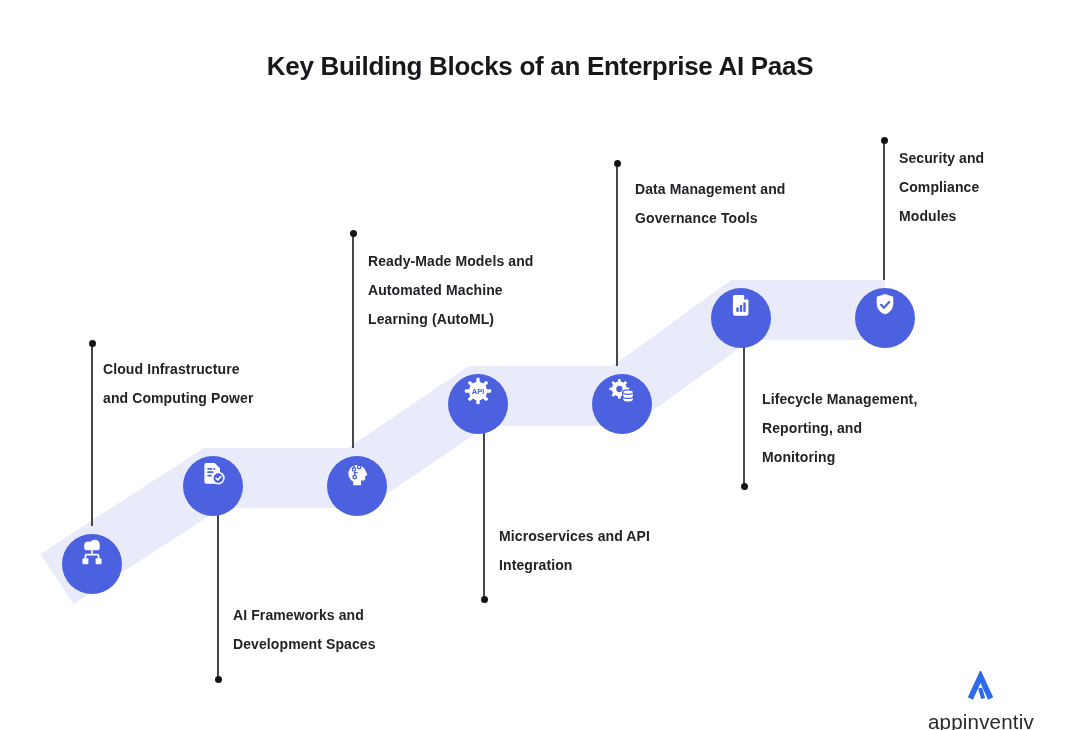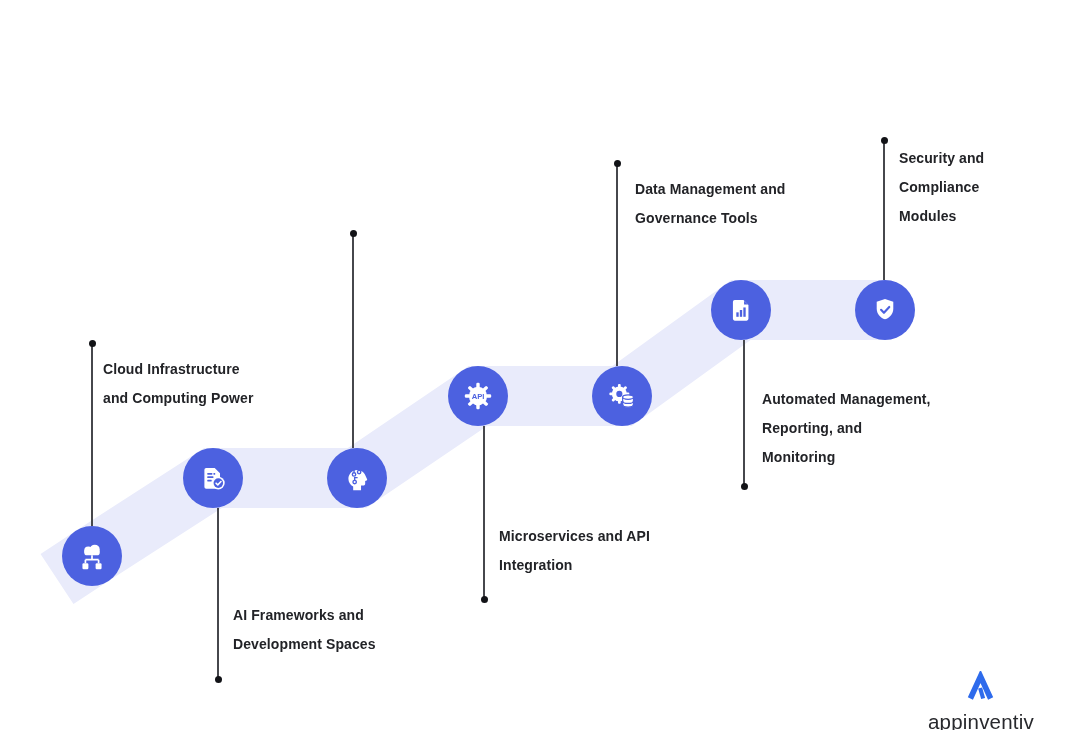--- a/index.html
+++ b/index.html
@@ -14,21 +14,21 @@
   }
   .title{
     position:absolute;top:51px;left:0;width:100%;text-align:center;
     font-size:26px;font-weight:700;letter-spacing:-0.3px;color:var(--title);
   }
   .band{position:absolute;left:0;top:0;}
   .vline{position:absolute;width:2px;background:var(--line);}
   .enddot{position:absolute;width:7px;height:7px;border-radius:50%;background:var(--dot);}
   .badge{
     position:absolute;width:60px;height:60px;border-radius:50%;
-    background:var(--accent);display:flex;align-items:center;justify-content:center;
+    background:var(--accent);display:flex;align-items:flex-start;justify-content:center;margin-top:8px;
   }
   .badge svg{display:block;}
   .label{
     position:absolute;font-size:14px;line-height:29px;font-weight:600;
     color:var(--label);white-space:pre-line;letter-spacing:0.1px;
   }
   .fw{fill:#fff;}
   .fa{fill:var(--accent);}
   .sw{stroke:#fff;}
   .sa{stroke:var(--accent);}
@@ -38,20 +38,21 @@
 </style>
 </head>
 <body>
 
 <div class="canvas">
 
   <svg class="band" width="1080" height="730" viewBox="0 0 1080 730">
     <path d="M57 579 L92 556 L213 478 L357 478 L478 396 L622 396 L741 310 L885 310" fill="none" stroke="var(--band)" stroke-width="60" stroke-miterlimit="8"></path>
   </svg>
 
+  <h1 class="title">Key Building Blocks of an Enterprise AI PaaS</h1>
 
   <div class="vline" style="left:91px;top:343px;height:183px;"></div>
   <div class="enddot" style="left:88.5px;top:339.5px;"></div>
   <div class="badge" style="left:62px;top:526px;">
     <svg width="34" height="34" viewBox="0 0 32 32">
       <g class="fw">
         <circle cx="12.5" cy="10.8" r="3.8"></circle>
           <circle cx="18.6" cy="10" r="4.7"></circle>
         <rect x="8.7" y="9.8" width="14.6" height="5.5" rx="2.7"></rect>
       </g>
@@ -91,20 +92,23 @@
     <svg width="34" height="34" viewBox="0 0 32 32">
       <path class="fw" d="M12.4 27.5v-3.4c-2.7-1.5-4.5-4.3-4.5-7.4 0-4.6 3.7-8.3 8.3-8.3 3.5 0 6.5 2.1 7.7 5.2l1.6 3.6c0.2 0.4 0 0.9-0.5 1.1l-1.3 0.5v2.5c0 1-0.8 1.8-1.8 1.8h-2.1v4.4z"></path>
       <g fill="none" class="sa" stroke-width="1.3">
         <circle cx="13.2" cy="12.6" r="1.6"></circle>
         <circle cx="18" cy="10.4" r="1.6"></circle>
         <circle cx="13.8" cy="19.8" r="1.6"></circle>
         <path d="M13.2 11V7.8 M18 8.8V6 M13.8 18.2v-2.6h2.8"></path>
       </g>
     </svg>
   </div>
+  <div class="label" style="left:368px;top:247px;">Ready-Made Models and
+Automated Machine
+Learning (AutoML)</div>
 
   <div class="vline" style="left:483px;top:426px;height:173px;"></div>
   <div class="enddot" style="left:480.5px;top:595.5px;"></div>
   <div class="badge" style="left:448px;top:366px;">
     <svg width="34" height="34" viewBox="0 0 32 32">
       <g class="fw">
         <circle cx="16" cy="16" r="8.6"></circle>
         <rect x="14.4" y="3.6" width="3.2" height="5" rx="1.2"></rect>
         <rect x="14.4" y="3.6" width="3.2" height="5" rx="1.2" transform="rotate(45 16 16)"></rect>
         <rect x="14.4" y="3.6" width="3.2" height="5" rx="1.2" transform="rotate(90 16 16)"></rect>
@@ -150,21 +154,21 @@
     <svg width="34" height="34" viewBox="0 0 32 32">
       <path class="fw" d="M10.1 6.6h8.2l4.7 4.7v13a1.7 1.7 0 0 1-1.7 1.7H10.1a1.7 1.7 0 0 1-1.7-1.7V8.3a1.7 1.7 0 0 1 1.7-1.7z"></path>
       <path class="fa" d="M18.9 7.2l3.7 3.7h-3.7z"></path>
       <g class="fa">
         <rect x="11.6" y="18.2" width="2.2" height="4.2"></rect>
         <rect x="14.9" y="16" width="2.2" height="6.4"></rect>
         <rect x="18.2" y="13.6" width="2.2" height="8.8"></rect>
       </g>
     </svg>
   </div>
-  <div class="label" style="left:762px;top:385px;">Automated Management,
+  <div class="label" style="left:762px;top:385px;">Lifecycle Management,
 Reporting, and
 Monitoring</div>
 
   <div class="vline" style="left:883px;top:140px;height:140px;"></div>
   <div class="enddot" style="left:880.5px;top:136.5px;"></div>
   <div class="badge" style="left:855px;top:280px;">
     <svg width="34" height="34" viewBox="0 0 32 32">
       <path class="fw" d="M16 5.6l7.8 2.7v6.2c0 5-3.1 8.6-7.8 10.3-4.7-1.7-7.8-5.3-7.8-10.3V8.3z"></path>
       <path fill="none" class="sa" stroke-width="2" stroke-linecap="round" stroke-linejoin="round" d="M12.3 15.8l2.7 2.8 5-5.5"></path>
     </svg>

